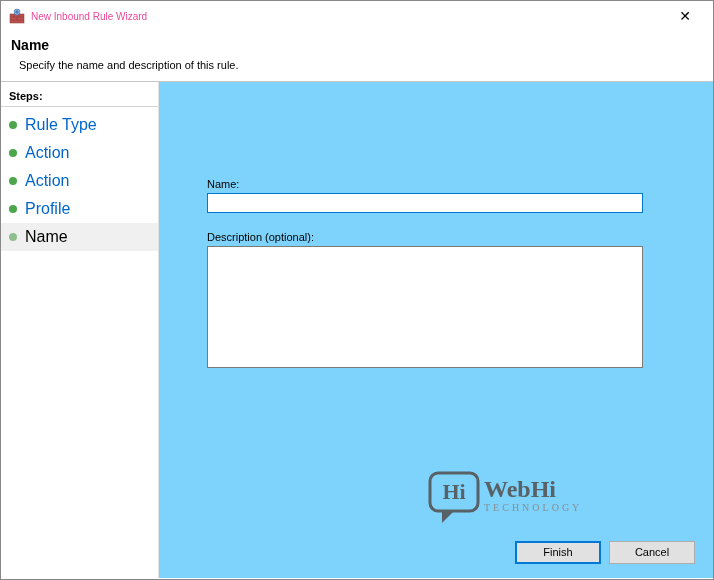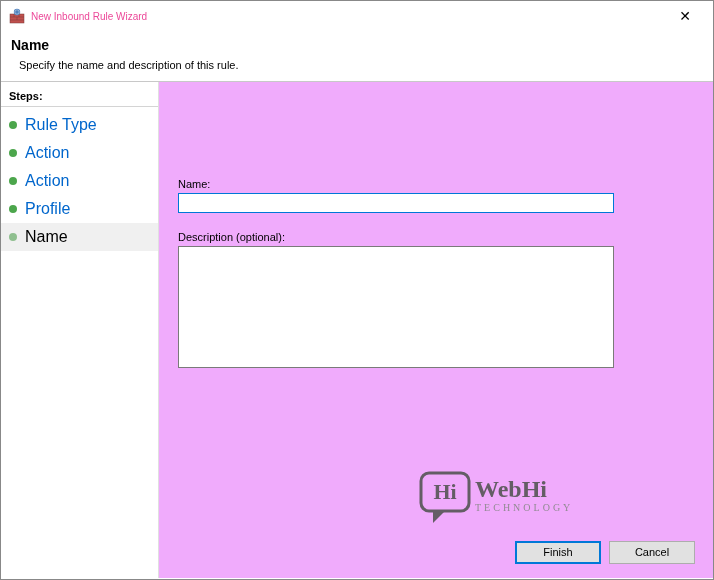--- a/index.html
+++ b/index.html
@@ -66,23 +66,23 @@
   width: 8px; height: 8px; border-radius: 50%;
   background: #4ca64c;
   margin-right: 8px;
   flex-shrink: 0;
 }
 .sidebar .step.done { color: #0066cc; }
 .sidebar .step.current { color: #000; background: #f0f0f0; }
 .sidebar .step.current .bullet { background: #8fbf8f; }
 .main {
   flex: 1;
-  background: #f0abfc;
+  background: #7dd3fc;
   position: relative;
-  padding: 96px 32px 20px 19px;
+  padding: 96px 32px 20px 48px;
 }
 .field-row { margin-bottom: 18px; }
 .field-label { font-size: 11px; margin-bottom: 3px; display: block; }
 .text-input {
   width: 436px;
   height: 20px;
   border: 1px solid #0078d7;
   background: #fff;
   font-size: 12px;
   padding: 1px 3px;
@@ -94,21 +94,21 @@
   border: 1px solid #7a7a7a;
   background: #fff;
   font-size: 12px;
   padding: 2px 3px;
   resize: none;
   outline: none;
 }
 .watermark {
   position: absolute;
   bottom: 50px;
-  left: 260px;
+  left: 269px;
   opacity: 0.9;
 }
 .button-row {
   position: absolute;
   bottom: 14px; right: 18px;
   display: flex; gap: 8px;
 }
 .btn {
   width: 86px; height: 23px;
   background: #e1e1e1;

